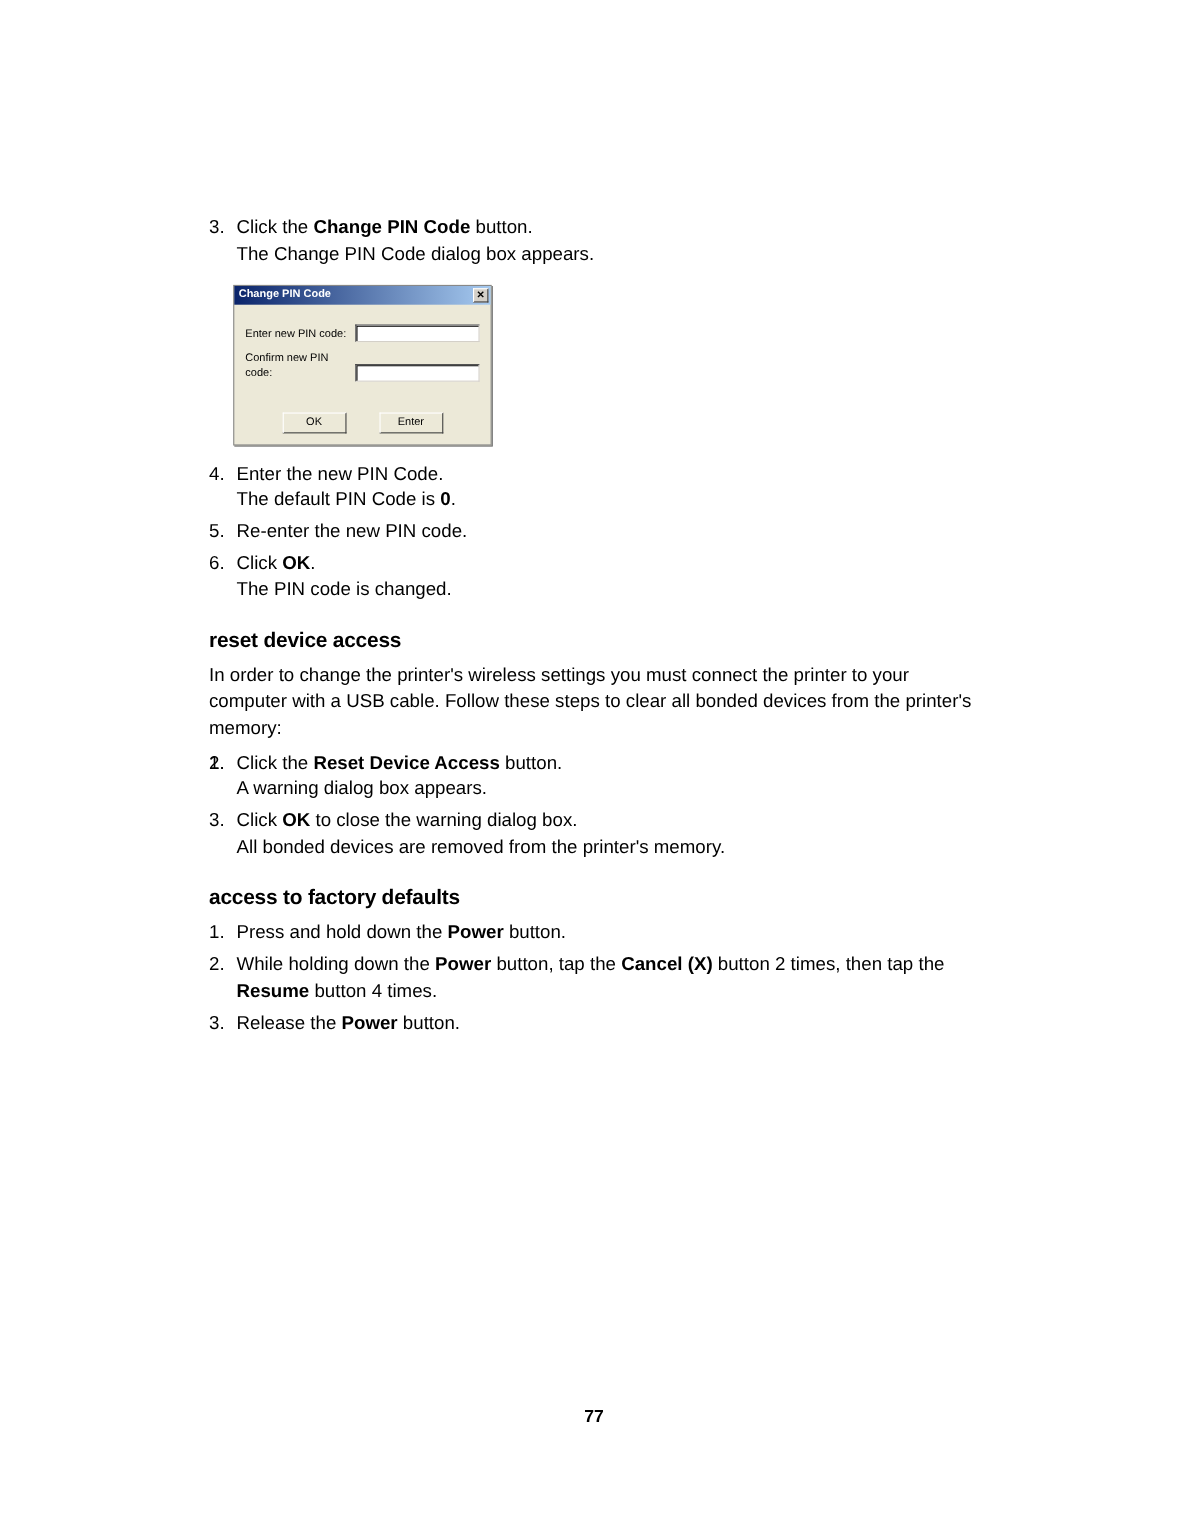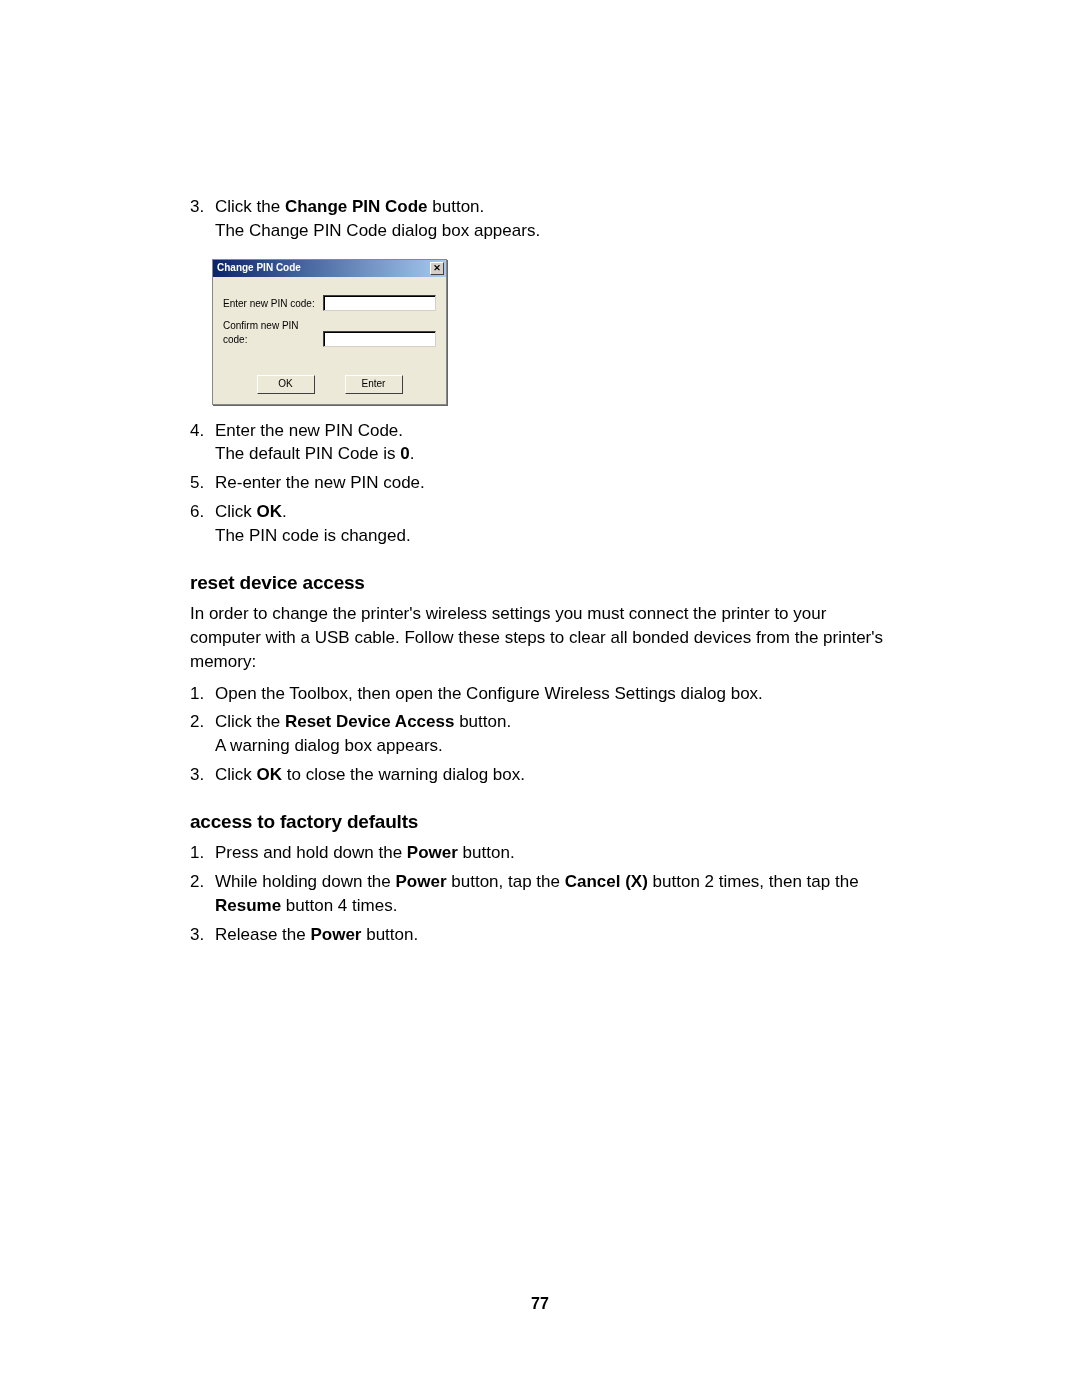--- a/index.html
+++ b/index.html
@@ -102,21 +102,21 @@
       border-top-color: #fff;
       border-left-color: #fff;
       font-size: 10px;
       display: flex;
       align-items: center;
       justify-content: center;
       font-family: Tahoma, sans-serif;
     }
     .page-number {
       position: absolute;
-      bottom: 84px;
+      bottom: 99px;
       left: 0;
       width: 100%;
       text-align: center;
       font-weight: bold;
       font-size: 16px;
     }
   </style>
 </head>
 <body>
 
@@ -166,30 +166,30 @@
       <span>Click </span><span class="bold">OK</span><span>.</span><br>
       <span>The PIN code is changed.</span>
     </li>
   </ol>
 
   <div class="section-heading">reset device access</div>
   <div class="para">In order to change the printer's wireless settings you must connect the printer to your computer with a USB cable. Follow these steps to clear all bonded devices from the printer's memory:</div>
   <ol>
     <li>
       <span class="num">1.</span>
-      <span>Open the Toolbox, then open the Configure Wireless Settings dialog box.</span>
     </li>
     <li>
       <span class="num">2.</span>
       <span>Click the </span><span class="bold">Reset Device Access</span><span> button.</span><br>
       <span>A warning dialog box appears.</span>
     </li>
     <li>
       <span class="num">3.</span>
       <span>Click </span><span class="bold">OK</span><span> to close the warning dialog box.</span><br>
+      <span>All bonded devices are removed from the printer's memory.</span>
     </li>
   </ol>
 
   <div class="section-heading">access to factory defaults</div>
   <ol>
     <li>
       <span class="num">1.</span>
       <span>Press and hold down the </span><span class="bold">Power</span><span> button.</span>
     </li>
     <li>

